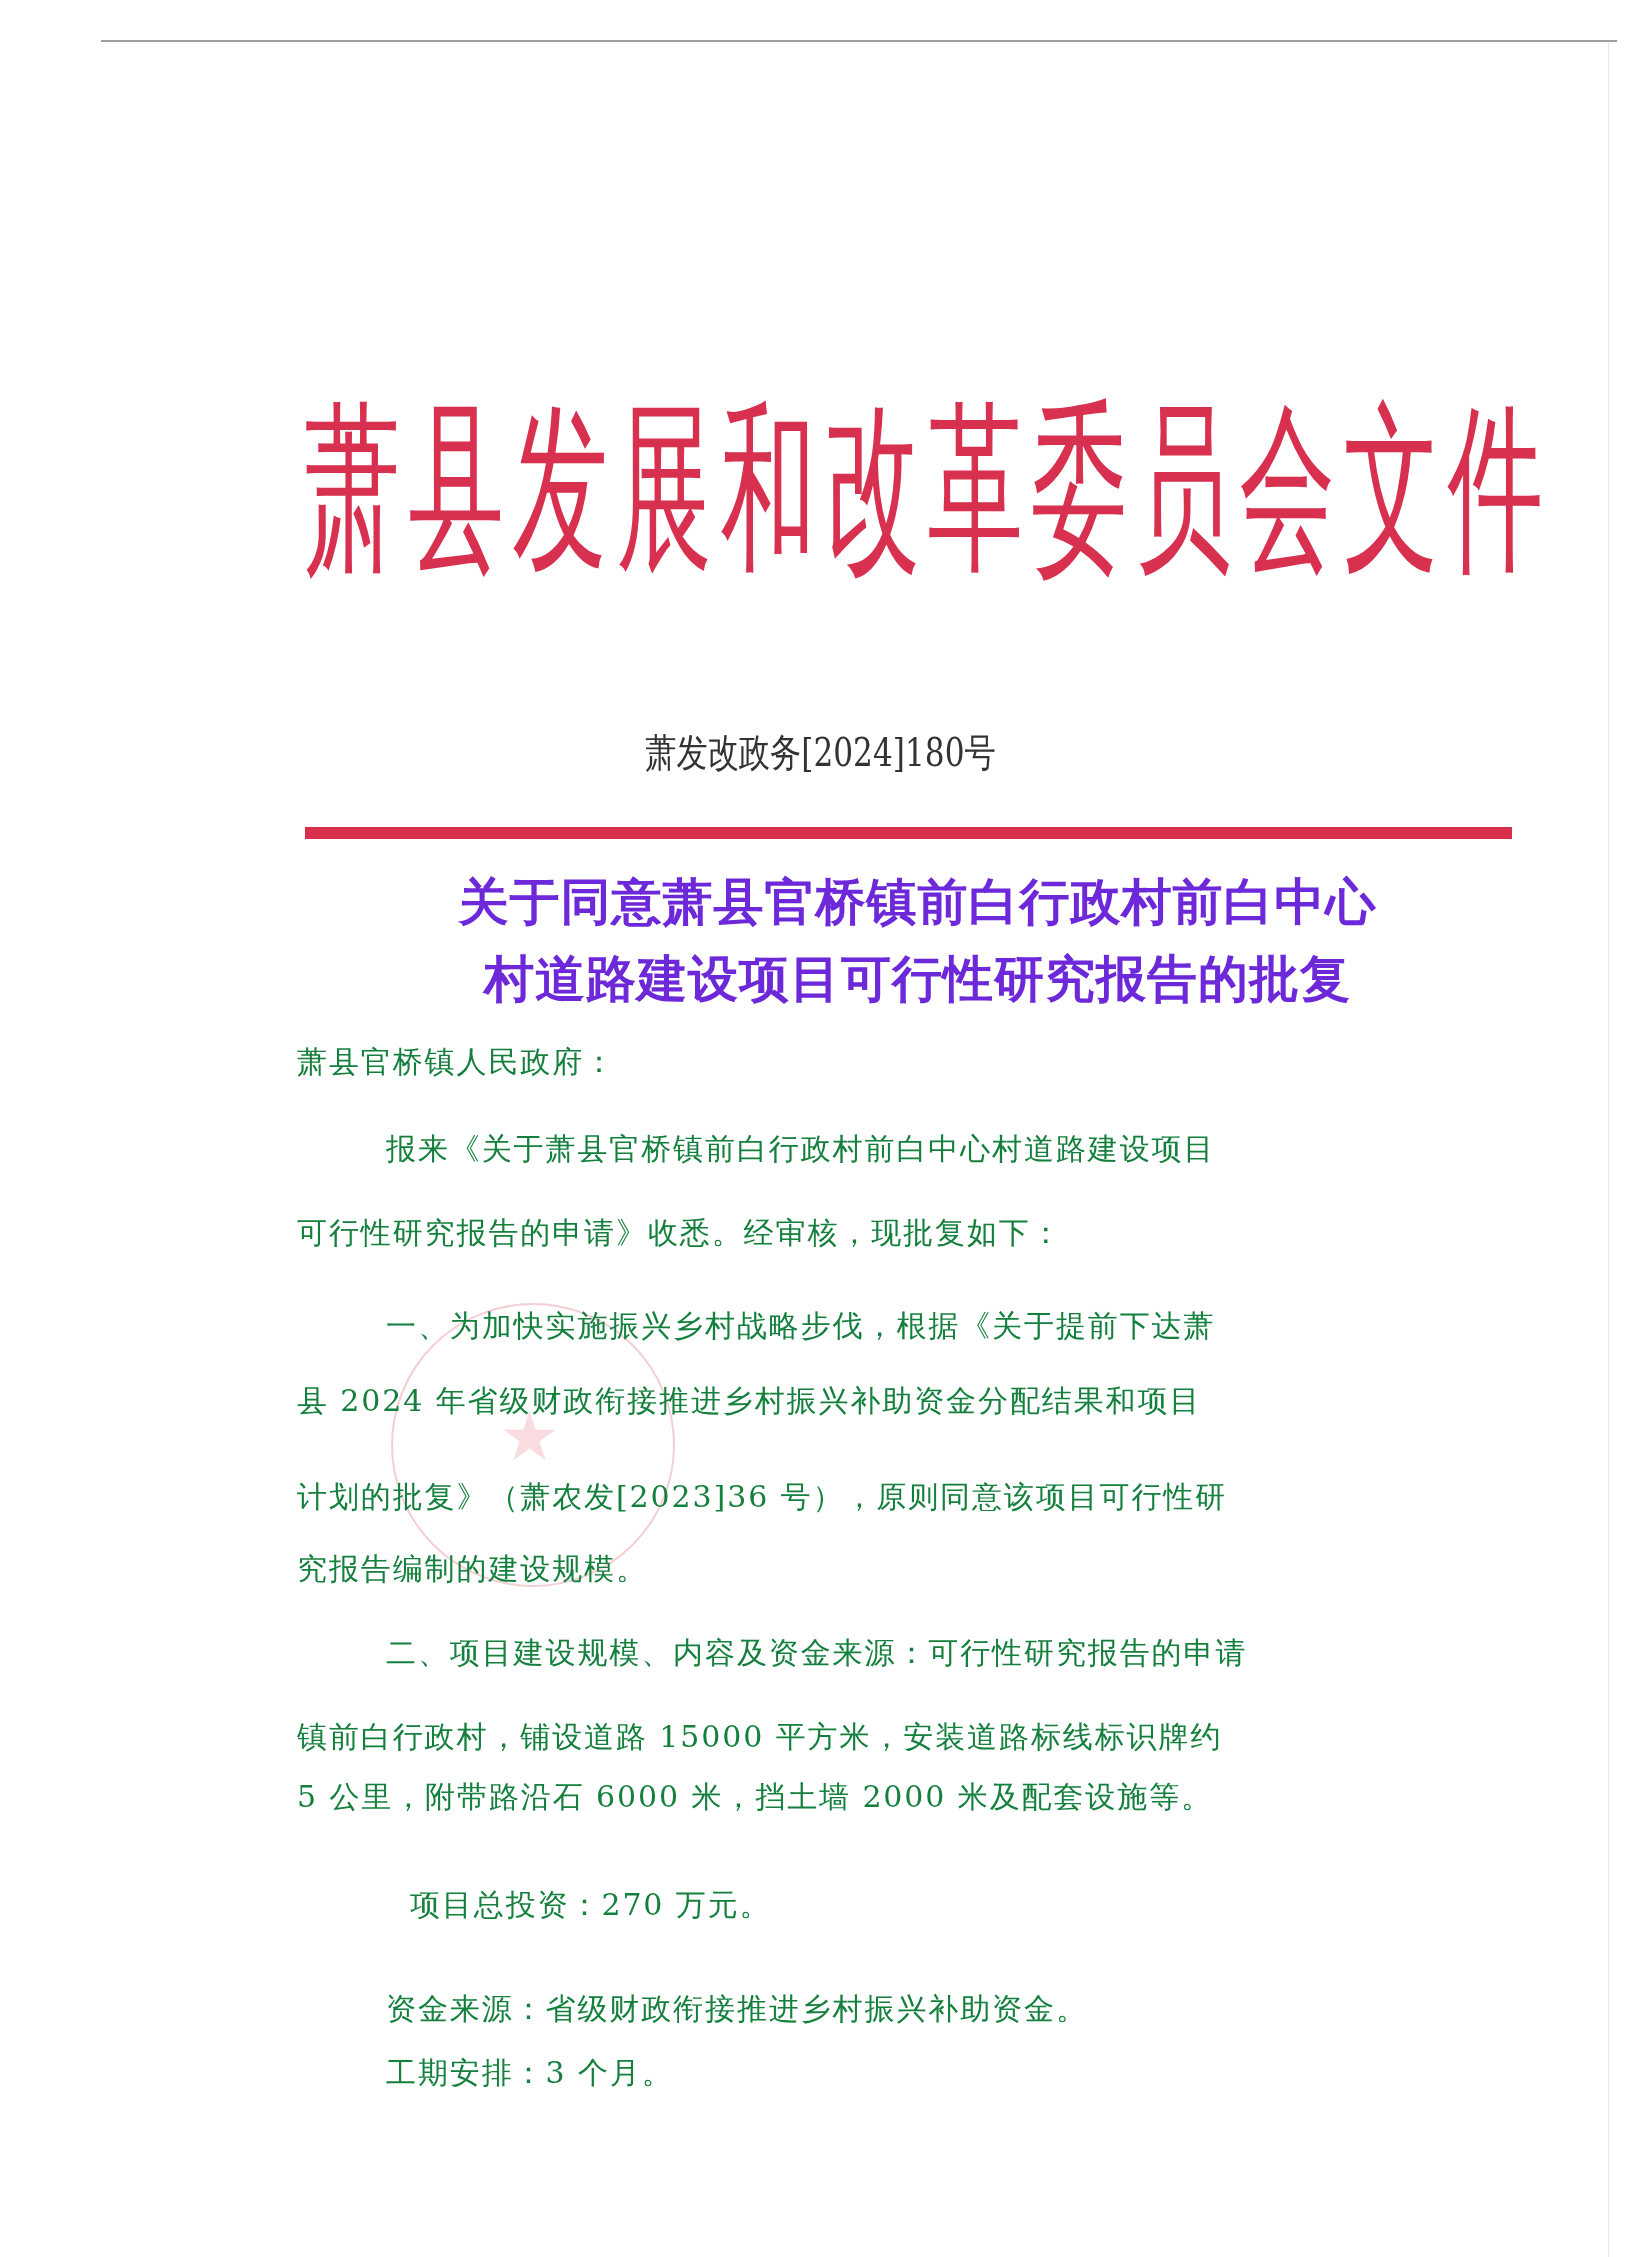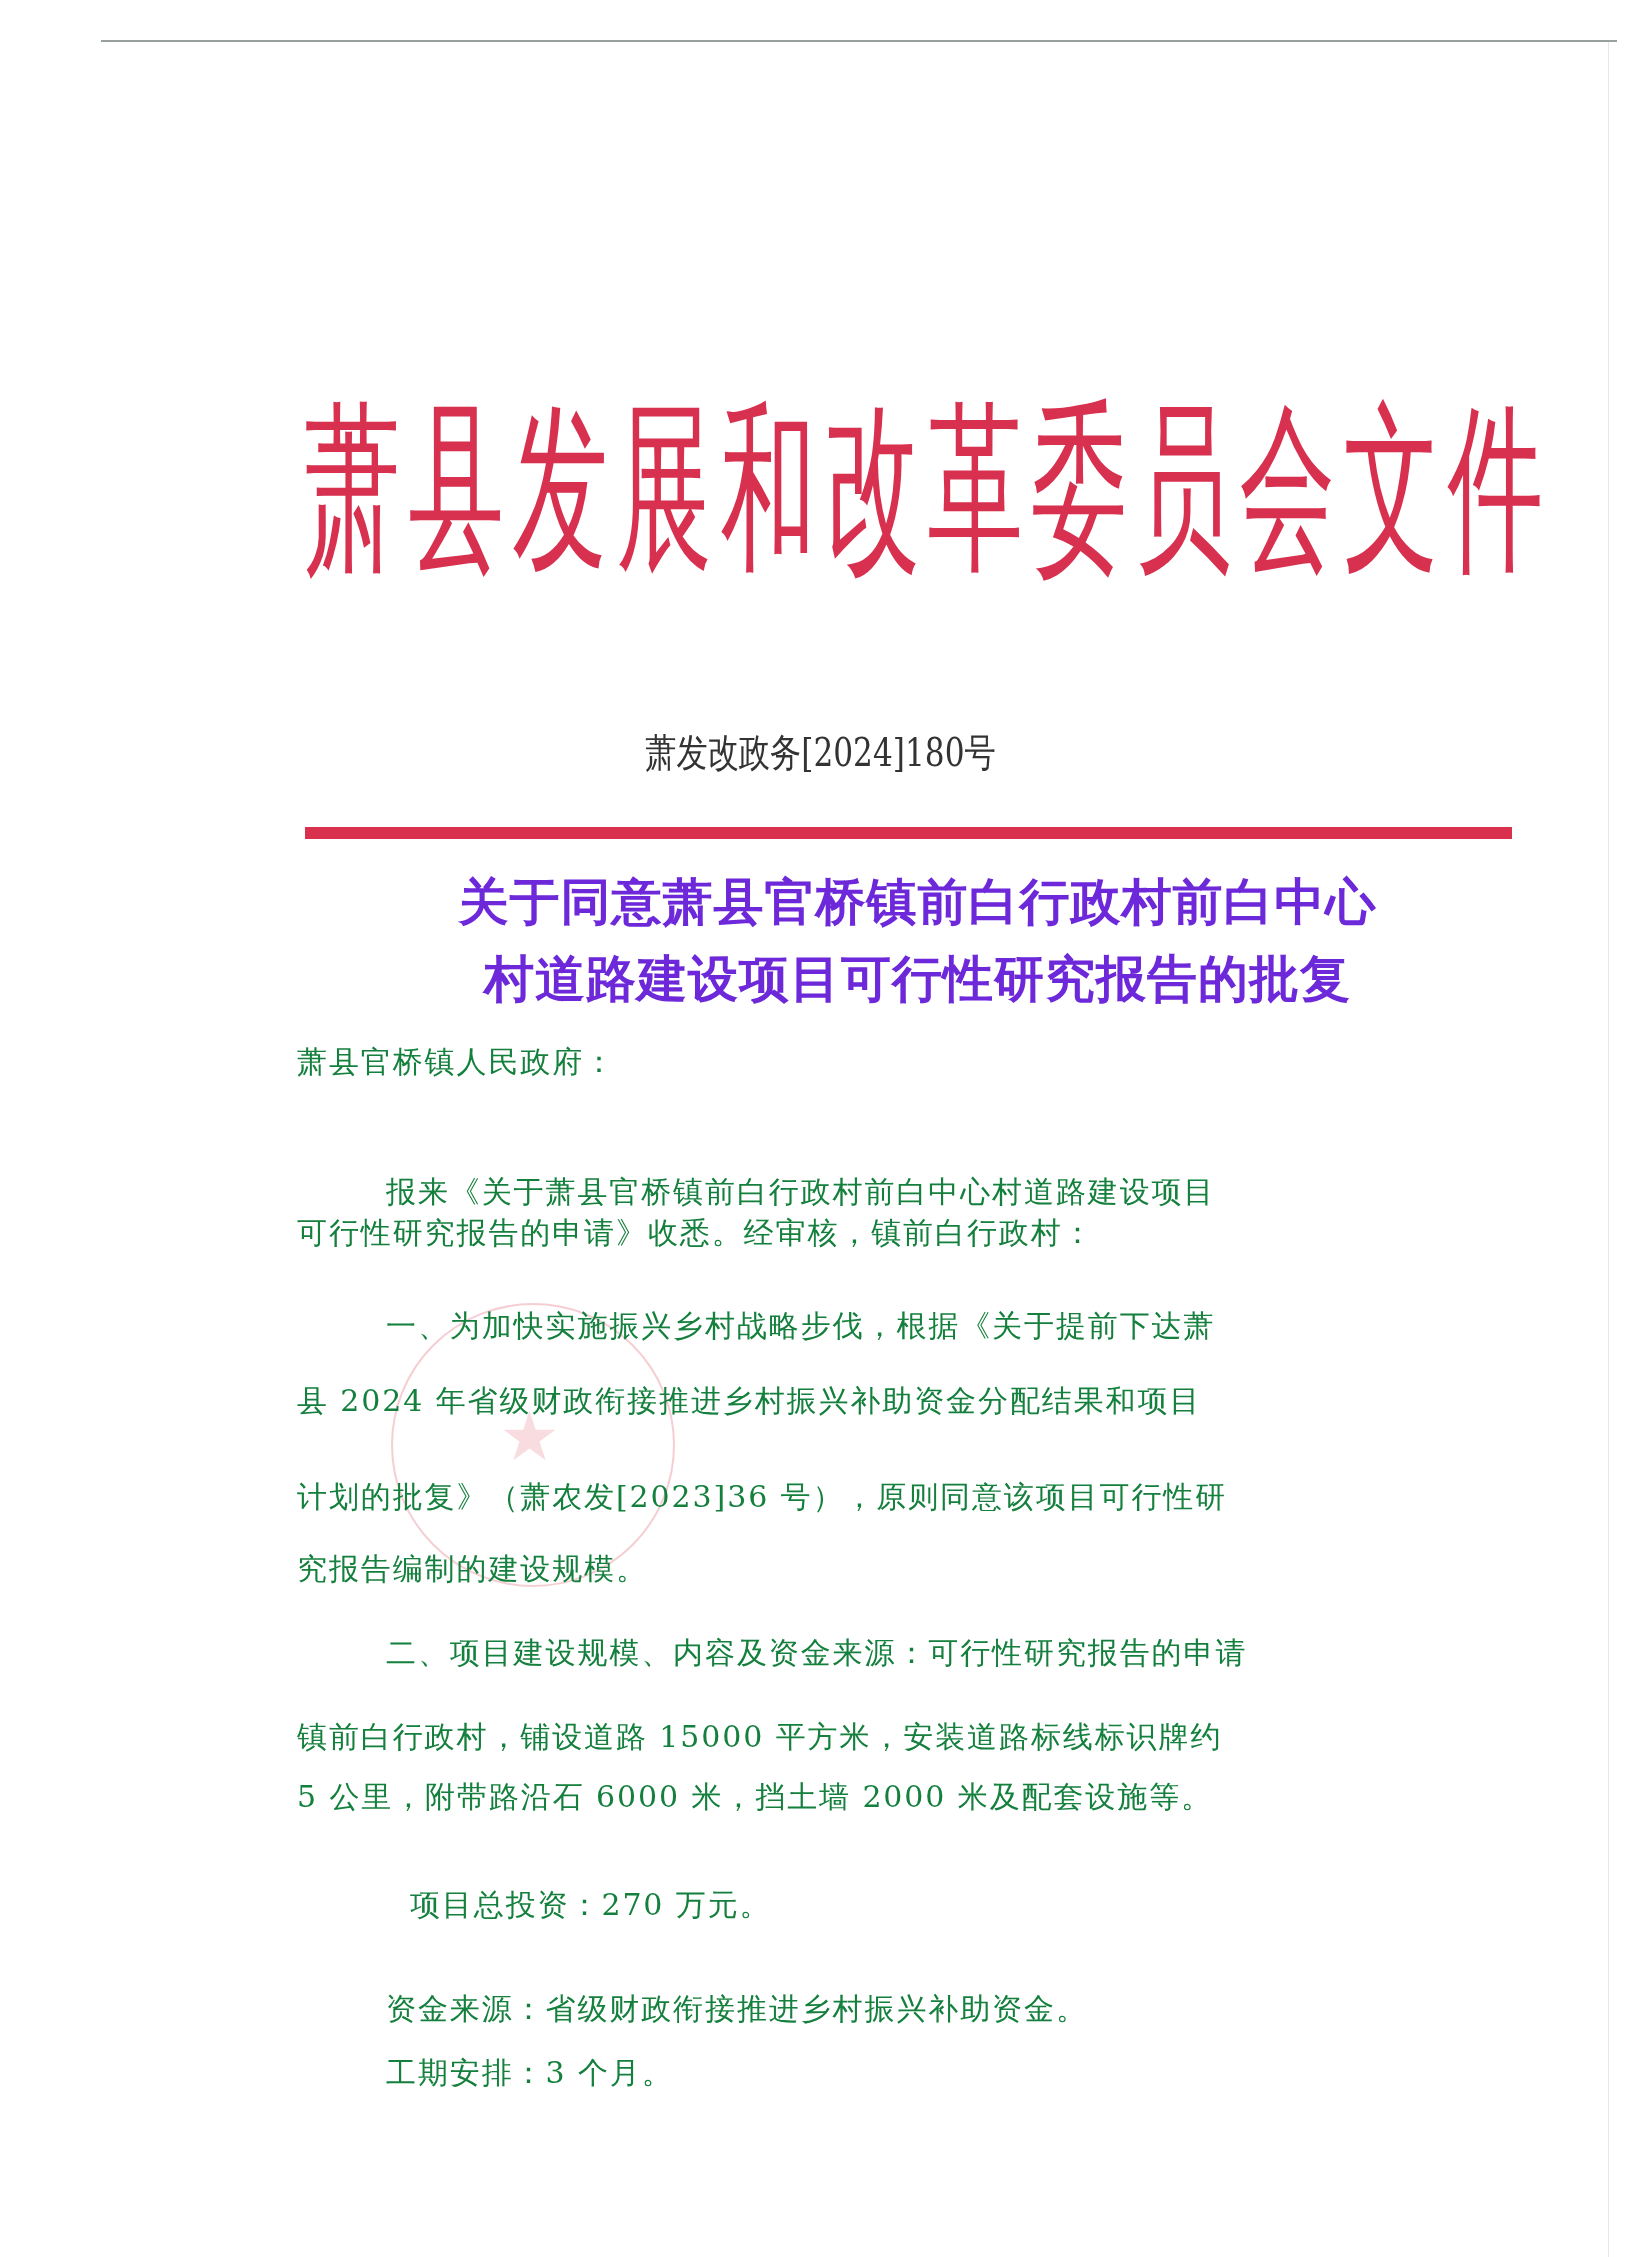--- a/index.html
+++ b/index.html
@@ -45,22 +45,22 @@
 
 <div class="heading h1">关于同意萧县官桥镇前白行政村前白中心</div>
 <div class="heading h2">村道路建设项目可行性研究报告的批复</div>
 
 <div class="line" style="top:1033px;">萧县官桥镇人民政府：</div>
 
 <div class="stamp">
     <span class="star">★</span>
   </div>
 
-<div class="line indent" style="top:1120px;margin-top:43px;">报来《关于萧县官桥镇前白行政村前白中心村道路建设项目</div>
-<div class="line" style="top:1204px;">可行性研究报告的申请》收悉。经审核，镇前白行政村：</div>
+<div class="line indent" style="top:1120px;">报来《关于萧县官桥镇前白行政村前白中心村道路建设项目</div>
+<div class="line" style="top:1204px;">可行性研究报告的申请》收悉。经审核，现批复如下：</div>
 <div class="line indent" style="top:1288px;margin-top:9px;">一、为加快实施振兴乡村战略步伐，根据《关于提前下达萧</div>
 <div class="line" style="top:1372px;">县 2024 年省级财政衔接推进乡村振兴补助资金分配结果和项目</div>
 <div class="line" style="top:1456px;margin-top:12px;">计划的批复》（萧农发[2023]36 号），原则同意该项目可行性研</div>
 <div class="line" style="top:1540px;">究报告编制的建设规模。</div>
 <div class="line indent" style="top:1624px;">二、项目建设规模、内容及资金来源：可行性研究报告的申请</div>
 <div class="line" style="top:1708px;">镇前白行政村，铺设道路 15000 平方米，安装道路标线标识牌约</div>
 <div class="line" style="top:1768px;">5 公里，附带路沿石 6000 米，挡土墙 2000 米及配套设施等。</div>
 <div class="line indent" style="top:1876px;margin-left:24px;">项目总投资：270 万元。</div>
 <div class="line indent" style="top:1980px;">资金来源：省级财政衔接推进乡村振兴补助资金。</div>
 <div class="line indent" style="top:2044px;">工期安排：3 个月。</div>

